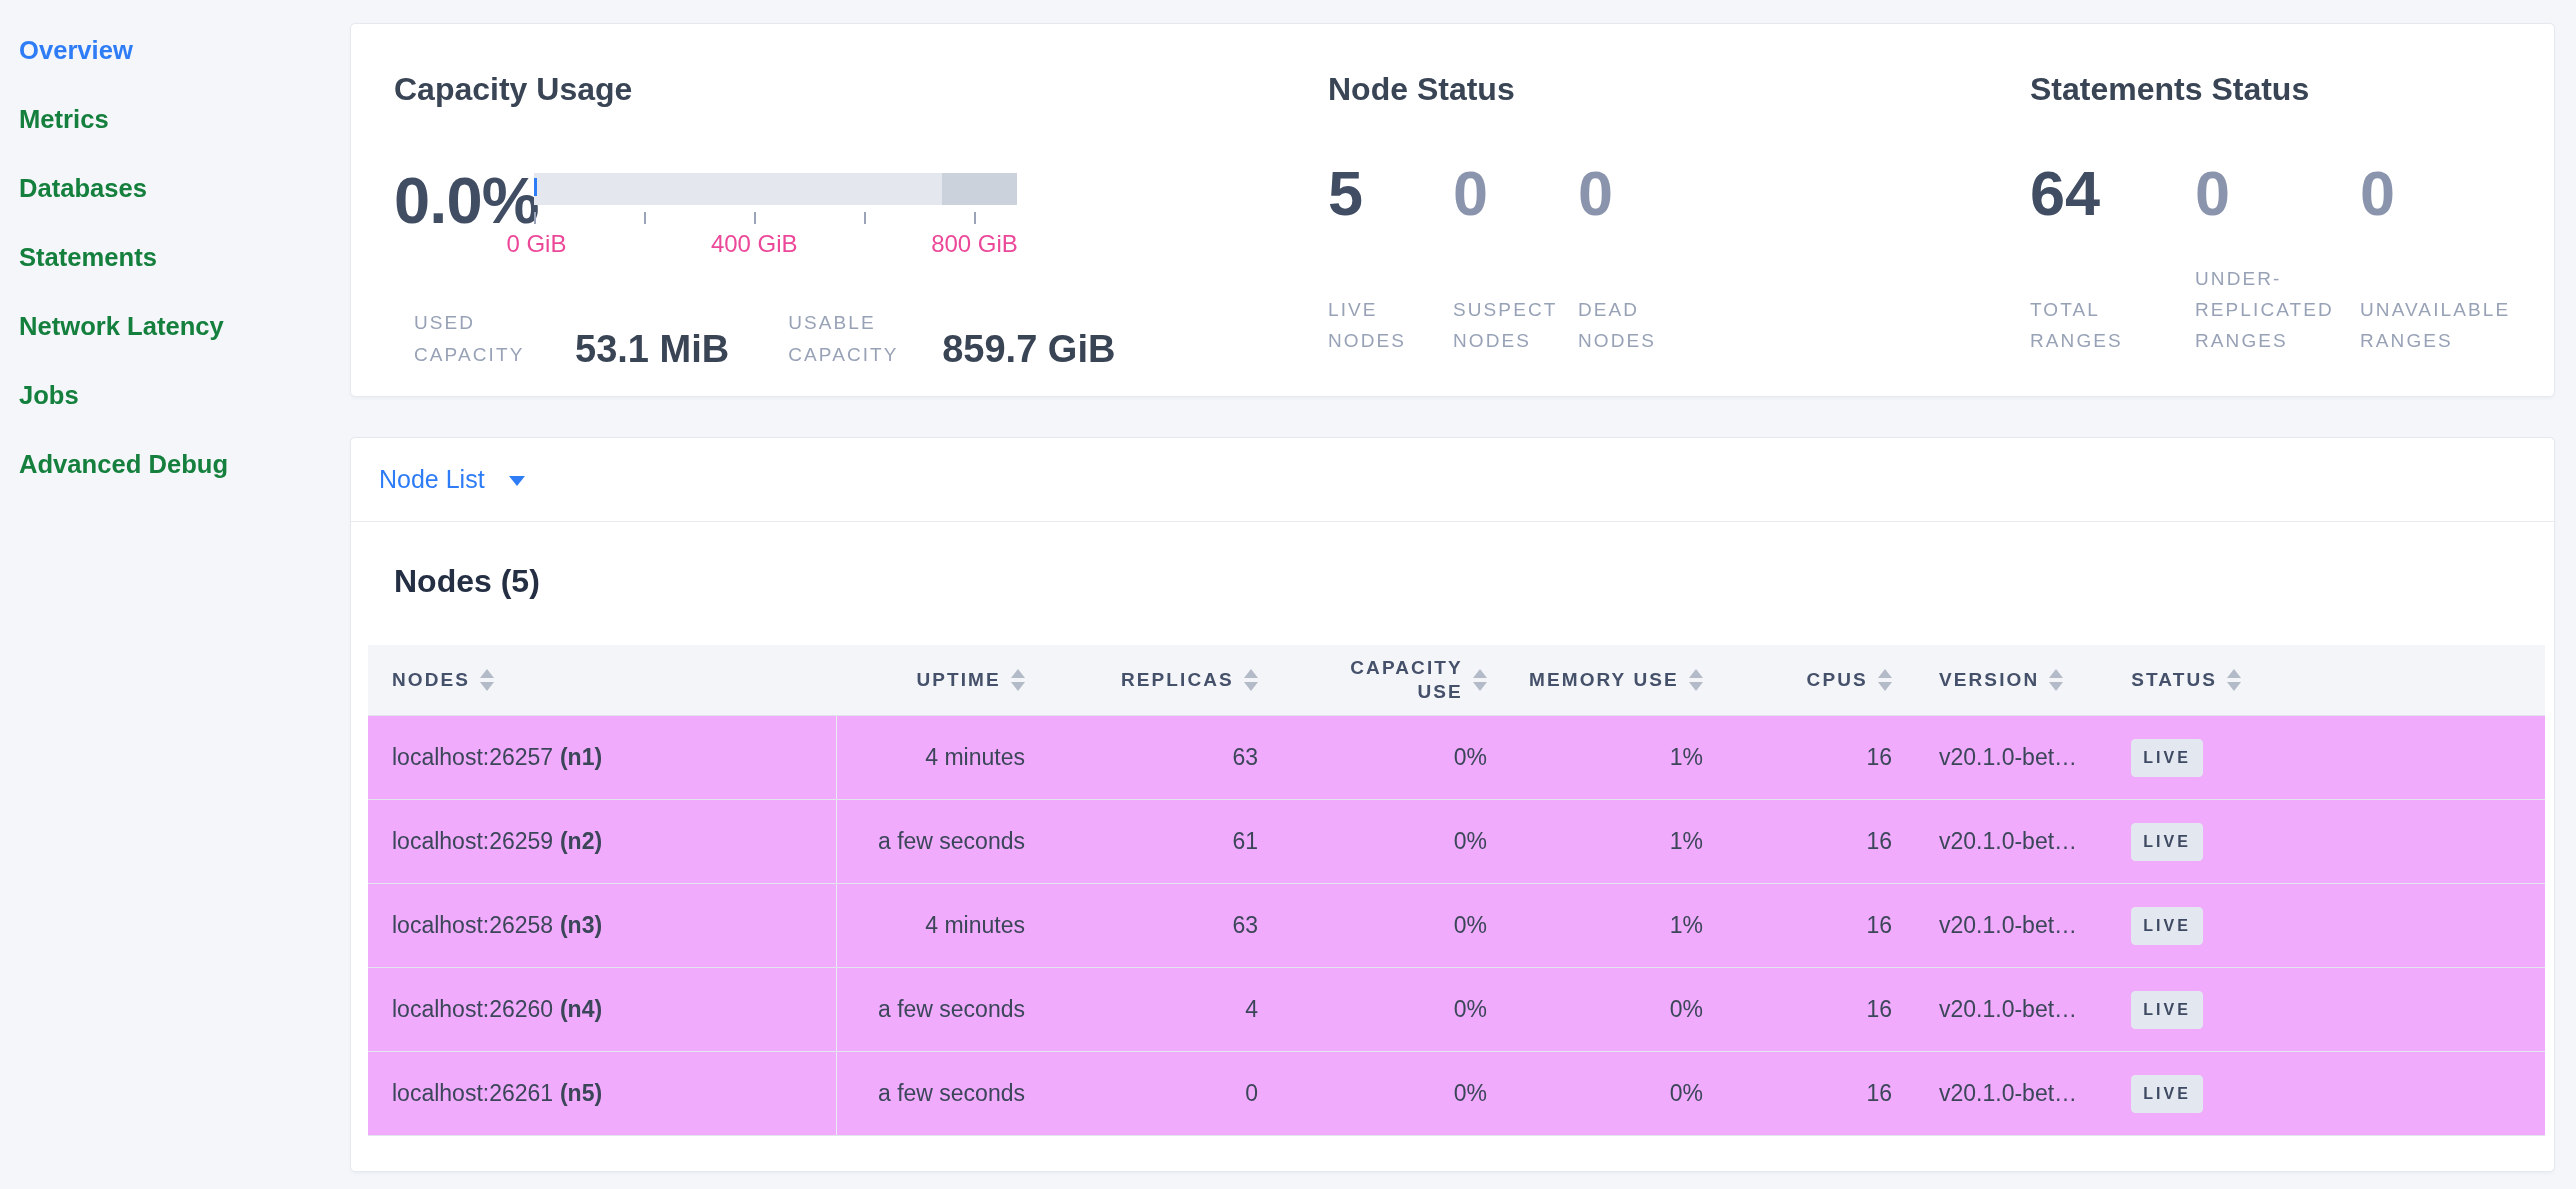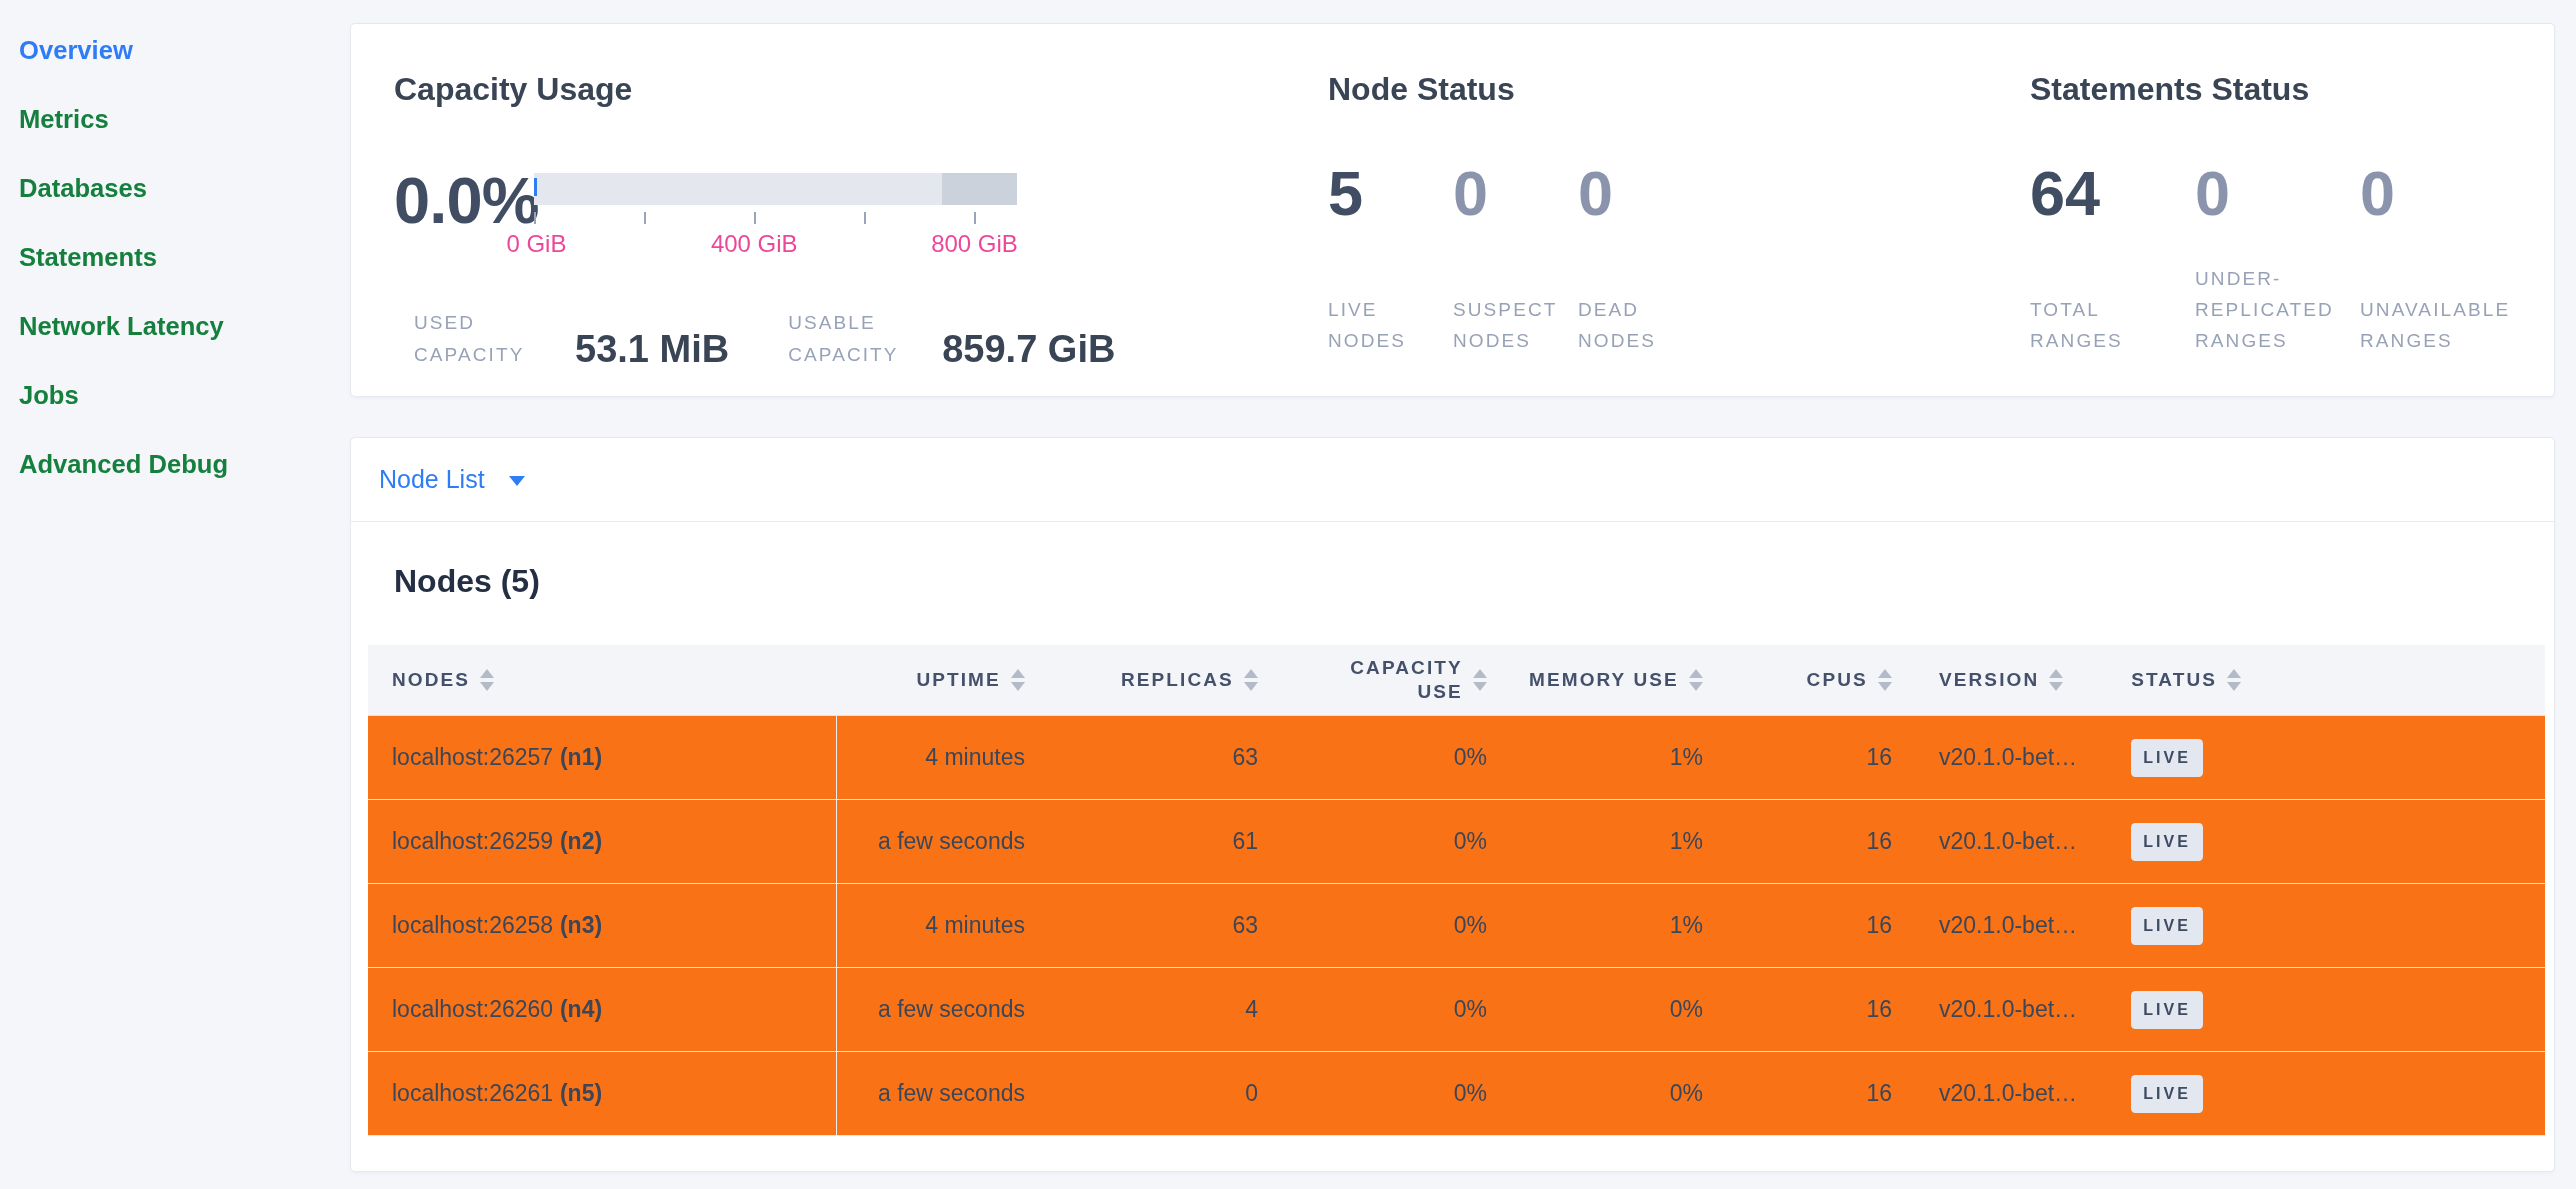--- a/index.html
+++ b/index.html
@@ -86,21 +86,21 @@
     display:flex; align-items:center; font-size:19px; font-weight:700;
     letter-spacing:2.1px; color:#45516b; text-transform:uppercase; cursor:pointer;
   }
   .th.right { justify-content:flex-end; }
   .th .wrap2 { max-width:128px; text-align:right; line-height:24px; }
   .arrows { display:inline-flex; flex-direction:column; gap:4.3px; margin-left:10.2px; }
   .arrows i { width:0; height:0; border-left:7.7px solid transparent; border-right:7.7px solid transparent; }
   .arrows .up   { border-bottom:9.4px solid #b3bac8; }
   .arrows .down { border-top:9.4px solid #b3bac8; }
 
-  .trow { height:84px; border-bottom:1.7px solid #e3e6ee; align-items:center; background:#f97316; cursor:pointer; }
+  .trow { height:84px; border-bottom:1.7px solid #e3e6ee; align-items:center; background:#f0abfc; cursor:pointer; }
   .td { font-size:23px; color:#3b4659; white-space:nowrap; }
   .td.right { text-align:right; }
   .c-nodes { padding-left:24px; height:100%; display:flex; align-items:center; border-right:1.7px solid #e9ecf1; }
   .node-id { font-weight:700; margin-left:6.8px; }
   .c-version { padding-left:47px; }
   .c-status  { padding-left:4.3px; }
   .badge {
     display:inline-block; background:#e3e7f0; color:#3e4a61; font-size:16px;
     font-weight:700; letter-spacing:3px; line-height:38px; height:38px;
     padding:0 12px; border-radius:4.3px; text-transform:uppercase;

